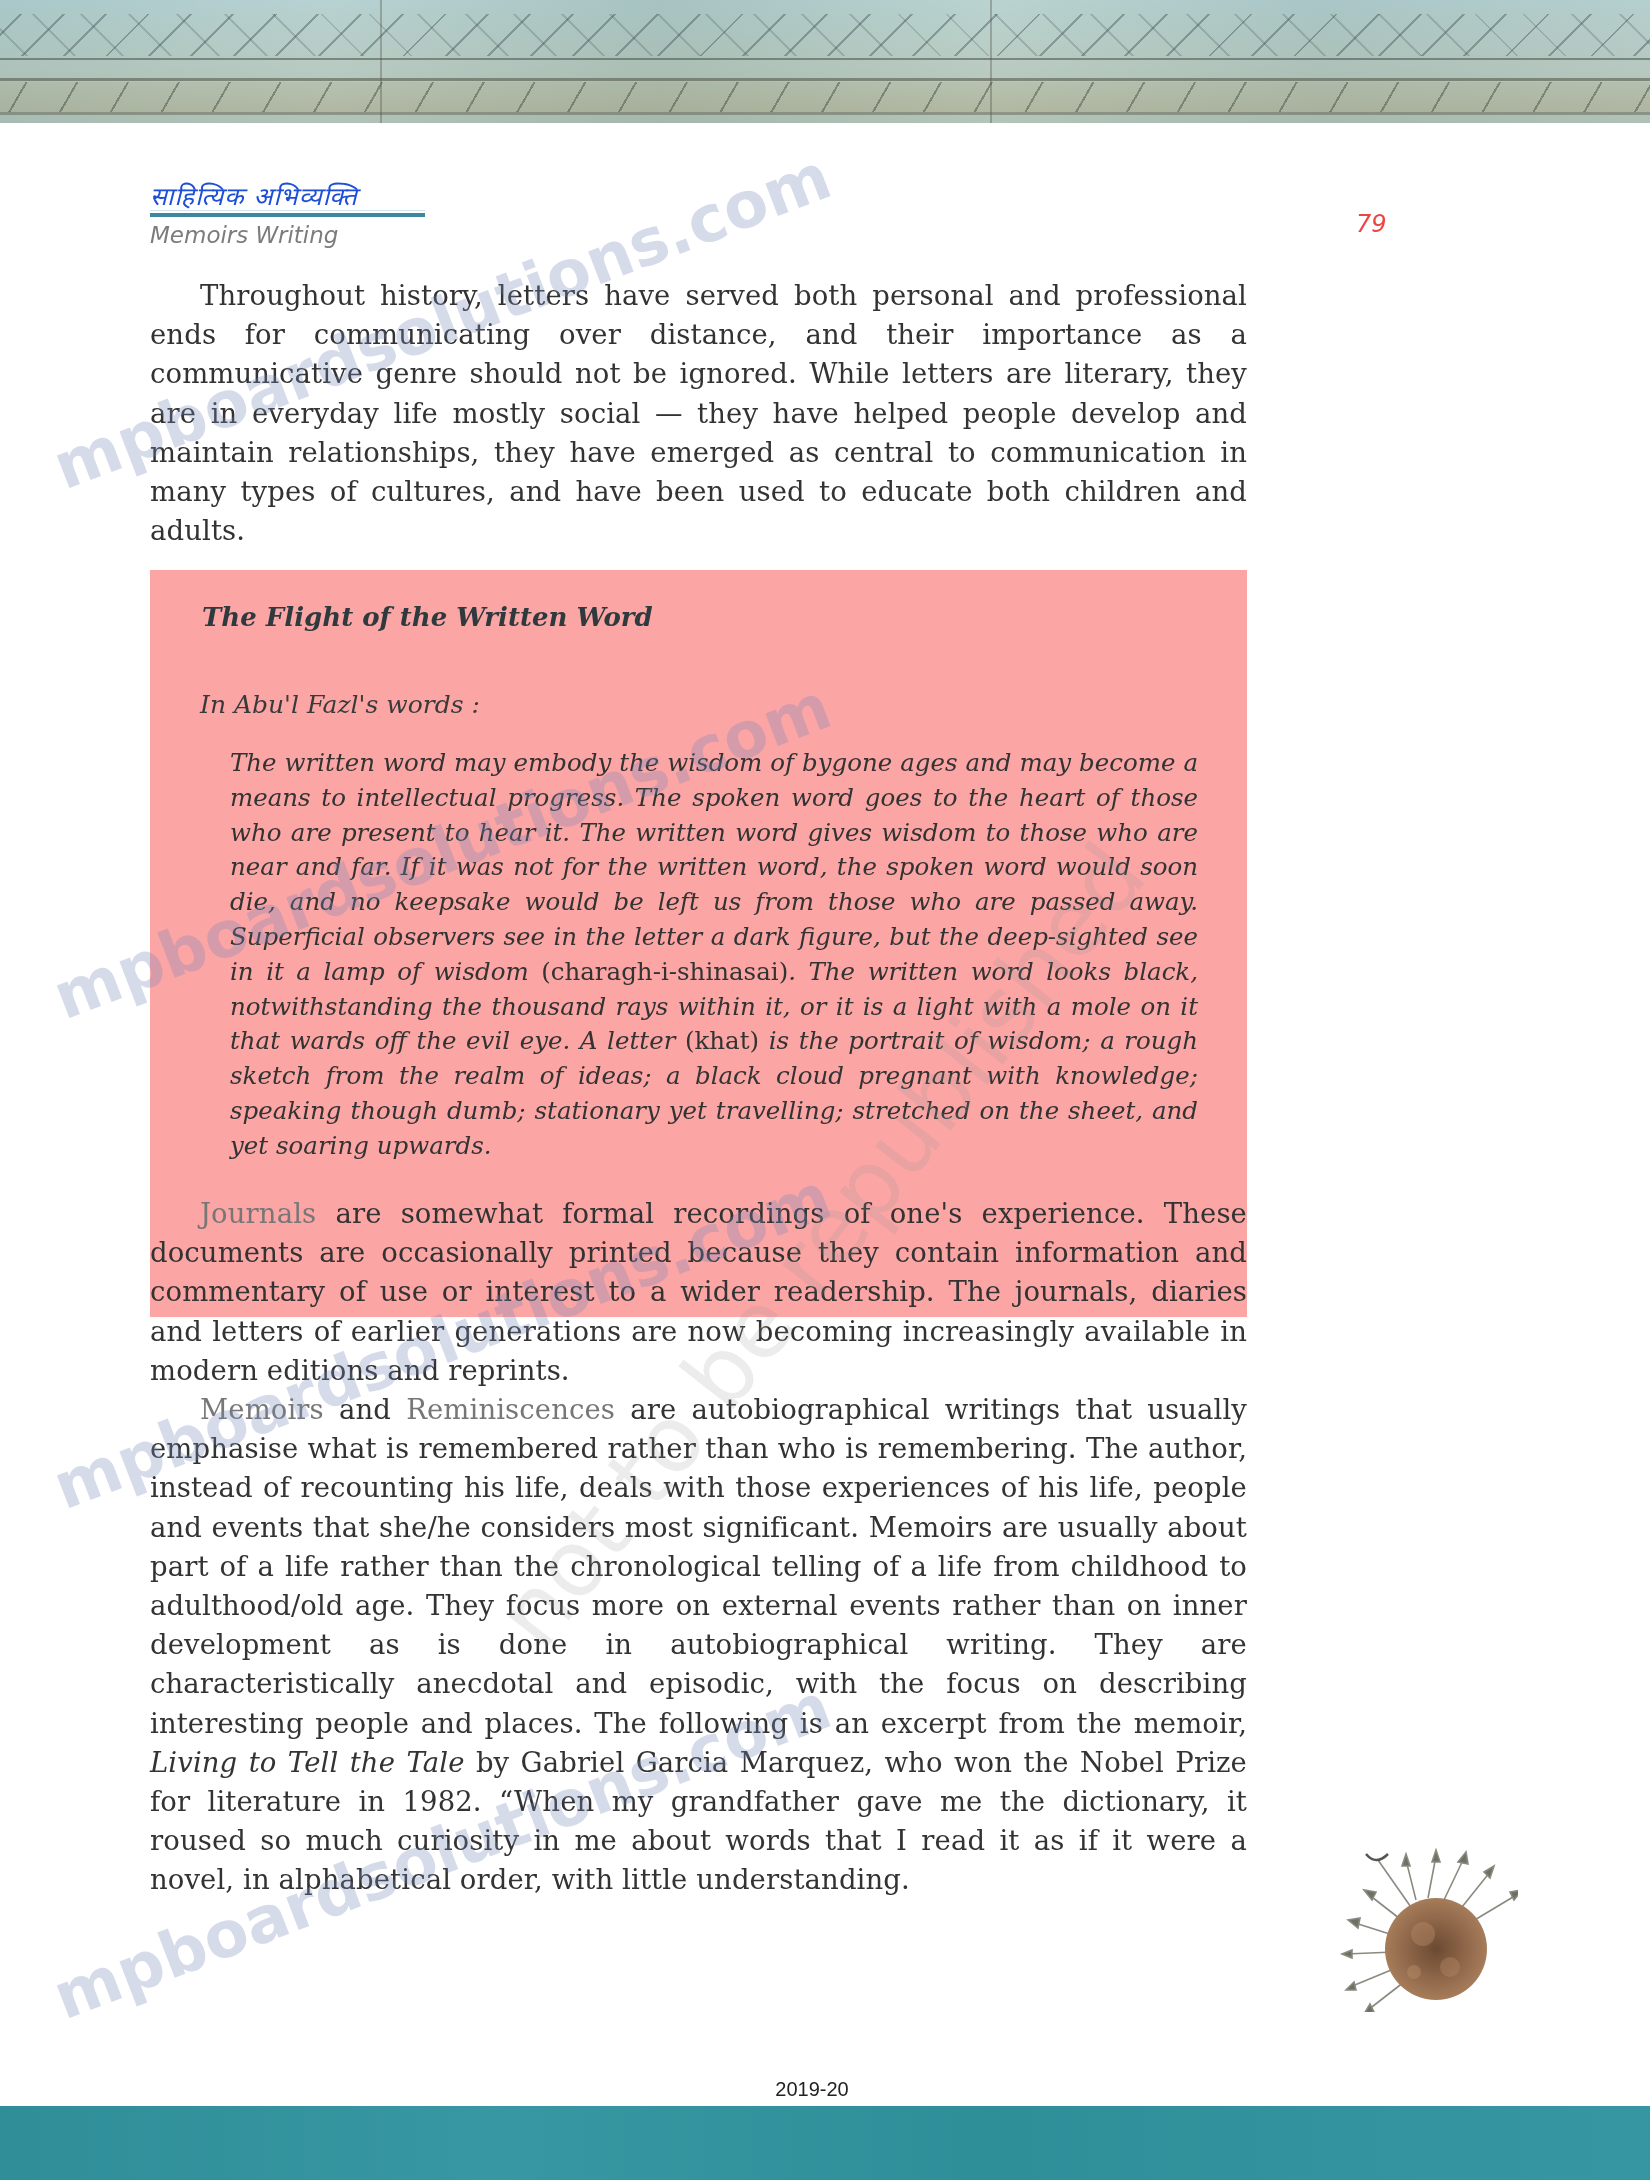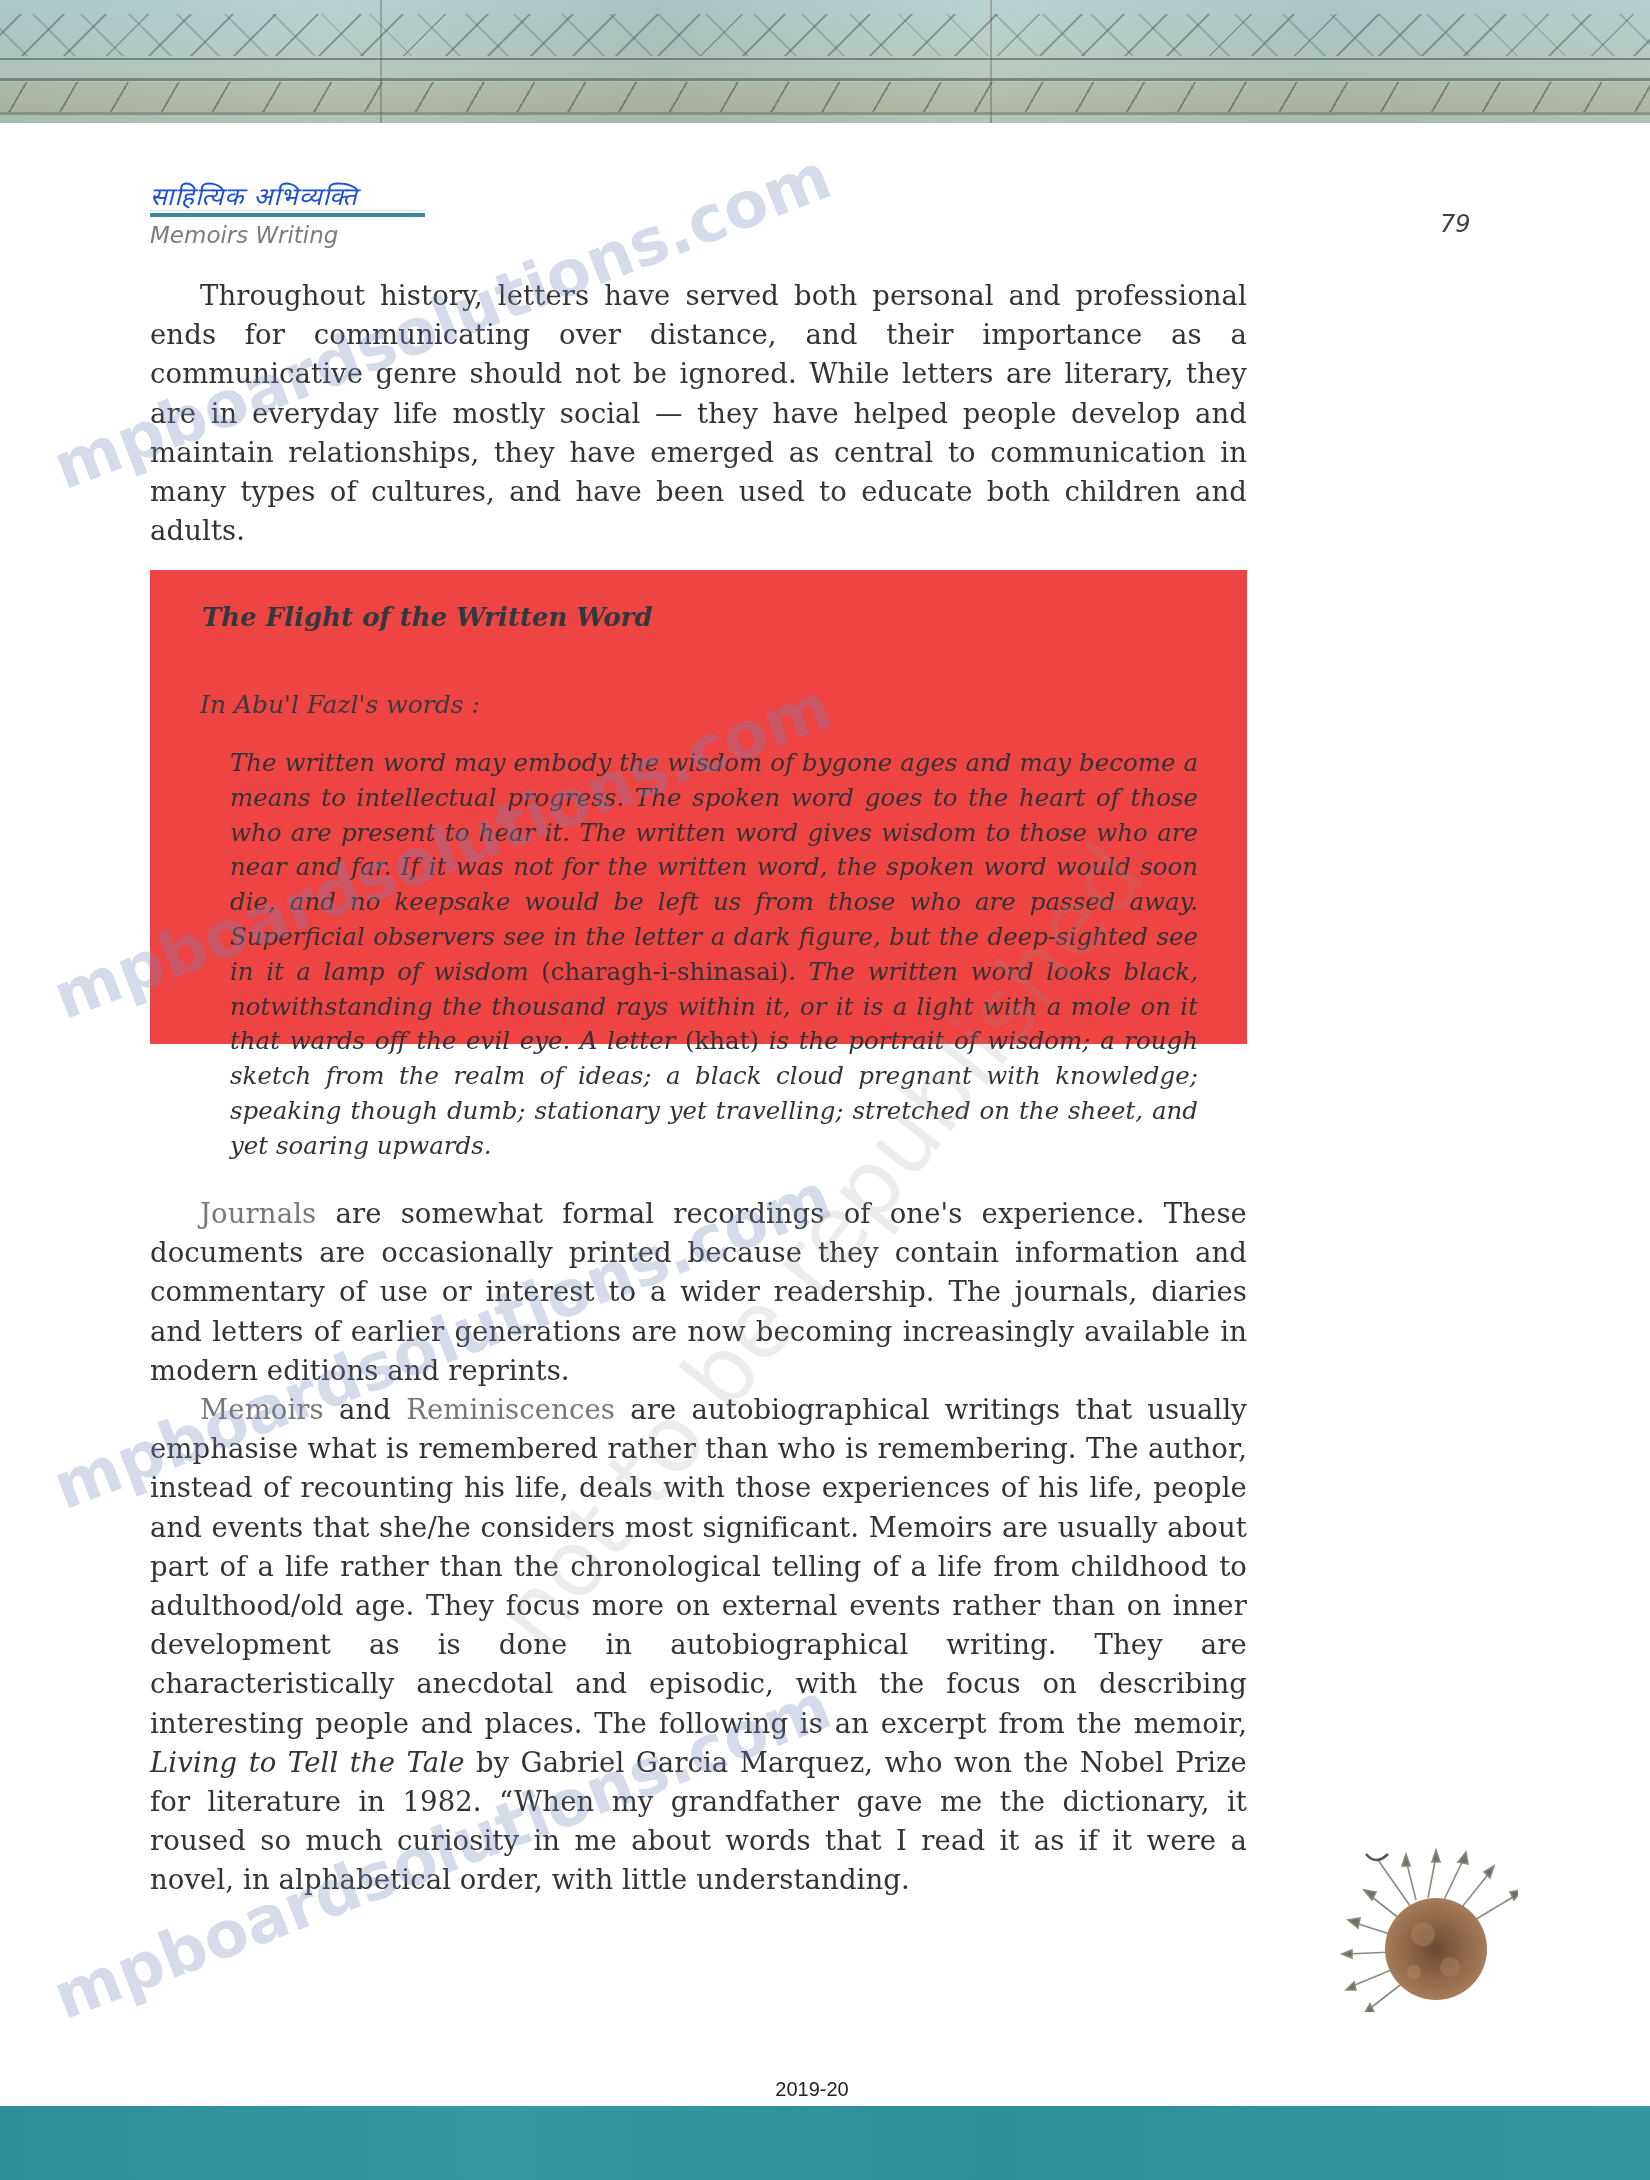--- a/index.html
+++ b/index.html
@@ -41,44 +41,44 @@
     color: #1d4ed8; letter-spacing: 1px;
   }
   .hdr-rule { position: absolute; left: 150px; top: 213px; width: 275px; height: 4px; background: #3f86a0; }
   .hdr-rule-light { position: absolute; left: 150px; top: 210px; width: 275px; height: 1px; background: #cfe6ee; }
   .hdr-eng {
     position: absolute; left: 150px; top: 222px;
     font-family: "DejaVu Sans", sans-serif; font-size: 23px; font-style: italic; font-weight: 300;
     color: #7c7c7c;
   }
   .page-num {
-    position: absolute; left: 1440px; top: 210px;
-    font-family: "DejaVu Sans", sans-serif; font-size: 24px; font-style: italic; color: #404040;
+    position: absolute; left: 1356px; top: 210px;
+    font-family: "DejaVu Sans", sans-serif; font-size: 24px; font-style: italic; color: #ef4444;
   }
 
   
   .para {
     position: absolute; left: 150px; width: 1097px;
     font-family: "DejaVu Serif", serif; font-size: 27.5px; line-height: 39.2px;
     text-align: justify; text-align-last: left; color: #333;
     letter-spacing: 0.1px;
     margin: 0;
   }
   .para .indent { display: inline-block; width: 50px; }
   .para b.term { color: #777; font-weight: normal; }
   .para i { font-style: italic; }
 
   #p1 { top: 276px; }
   #p-journals { top: 1194px; }
   #p-memoirs { top: 1390px; }
 
   
   .feature-box {
-    position: absolute; left: 150px; top: 570px; width: 1097px; height: 474px;
-    background: #ef4444;
+    position: absolute; left: 150px; top: 570px; width: 1097px; height: 747px;
+    background: #fca5a5;
   }
   .feature-title {
     position: absolute; left: 52px; top: 32px;
     font-family: "DejaVu Serif", serif; font-size: 26px; font-weight: bold; font-style: italic;
     color: #2f3a3e;
   }
   .feature-sub {
     position: absolute; left: 50px; top: 84px;
     font-family: "DejaVu Serif", serif; font-size: 25px; font-style: italic; color: #3a3a3a; margin-top: 36px;
   }

